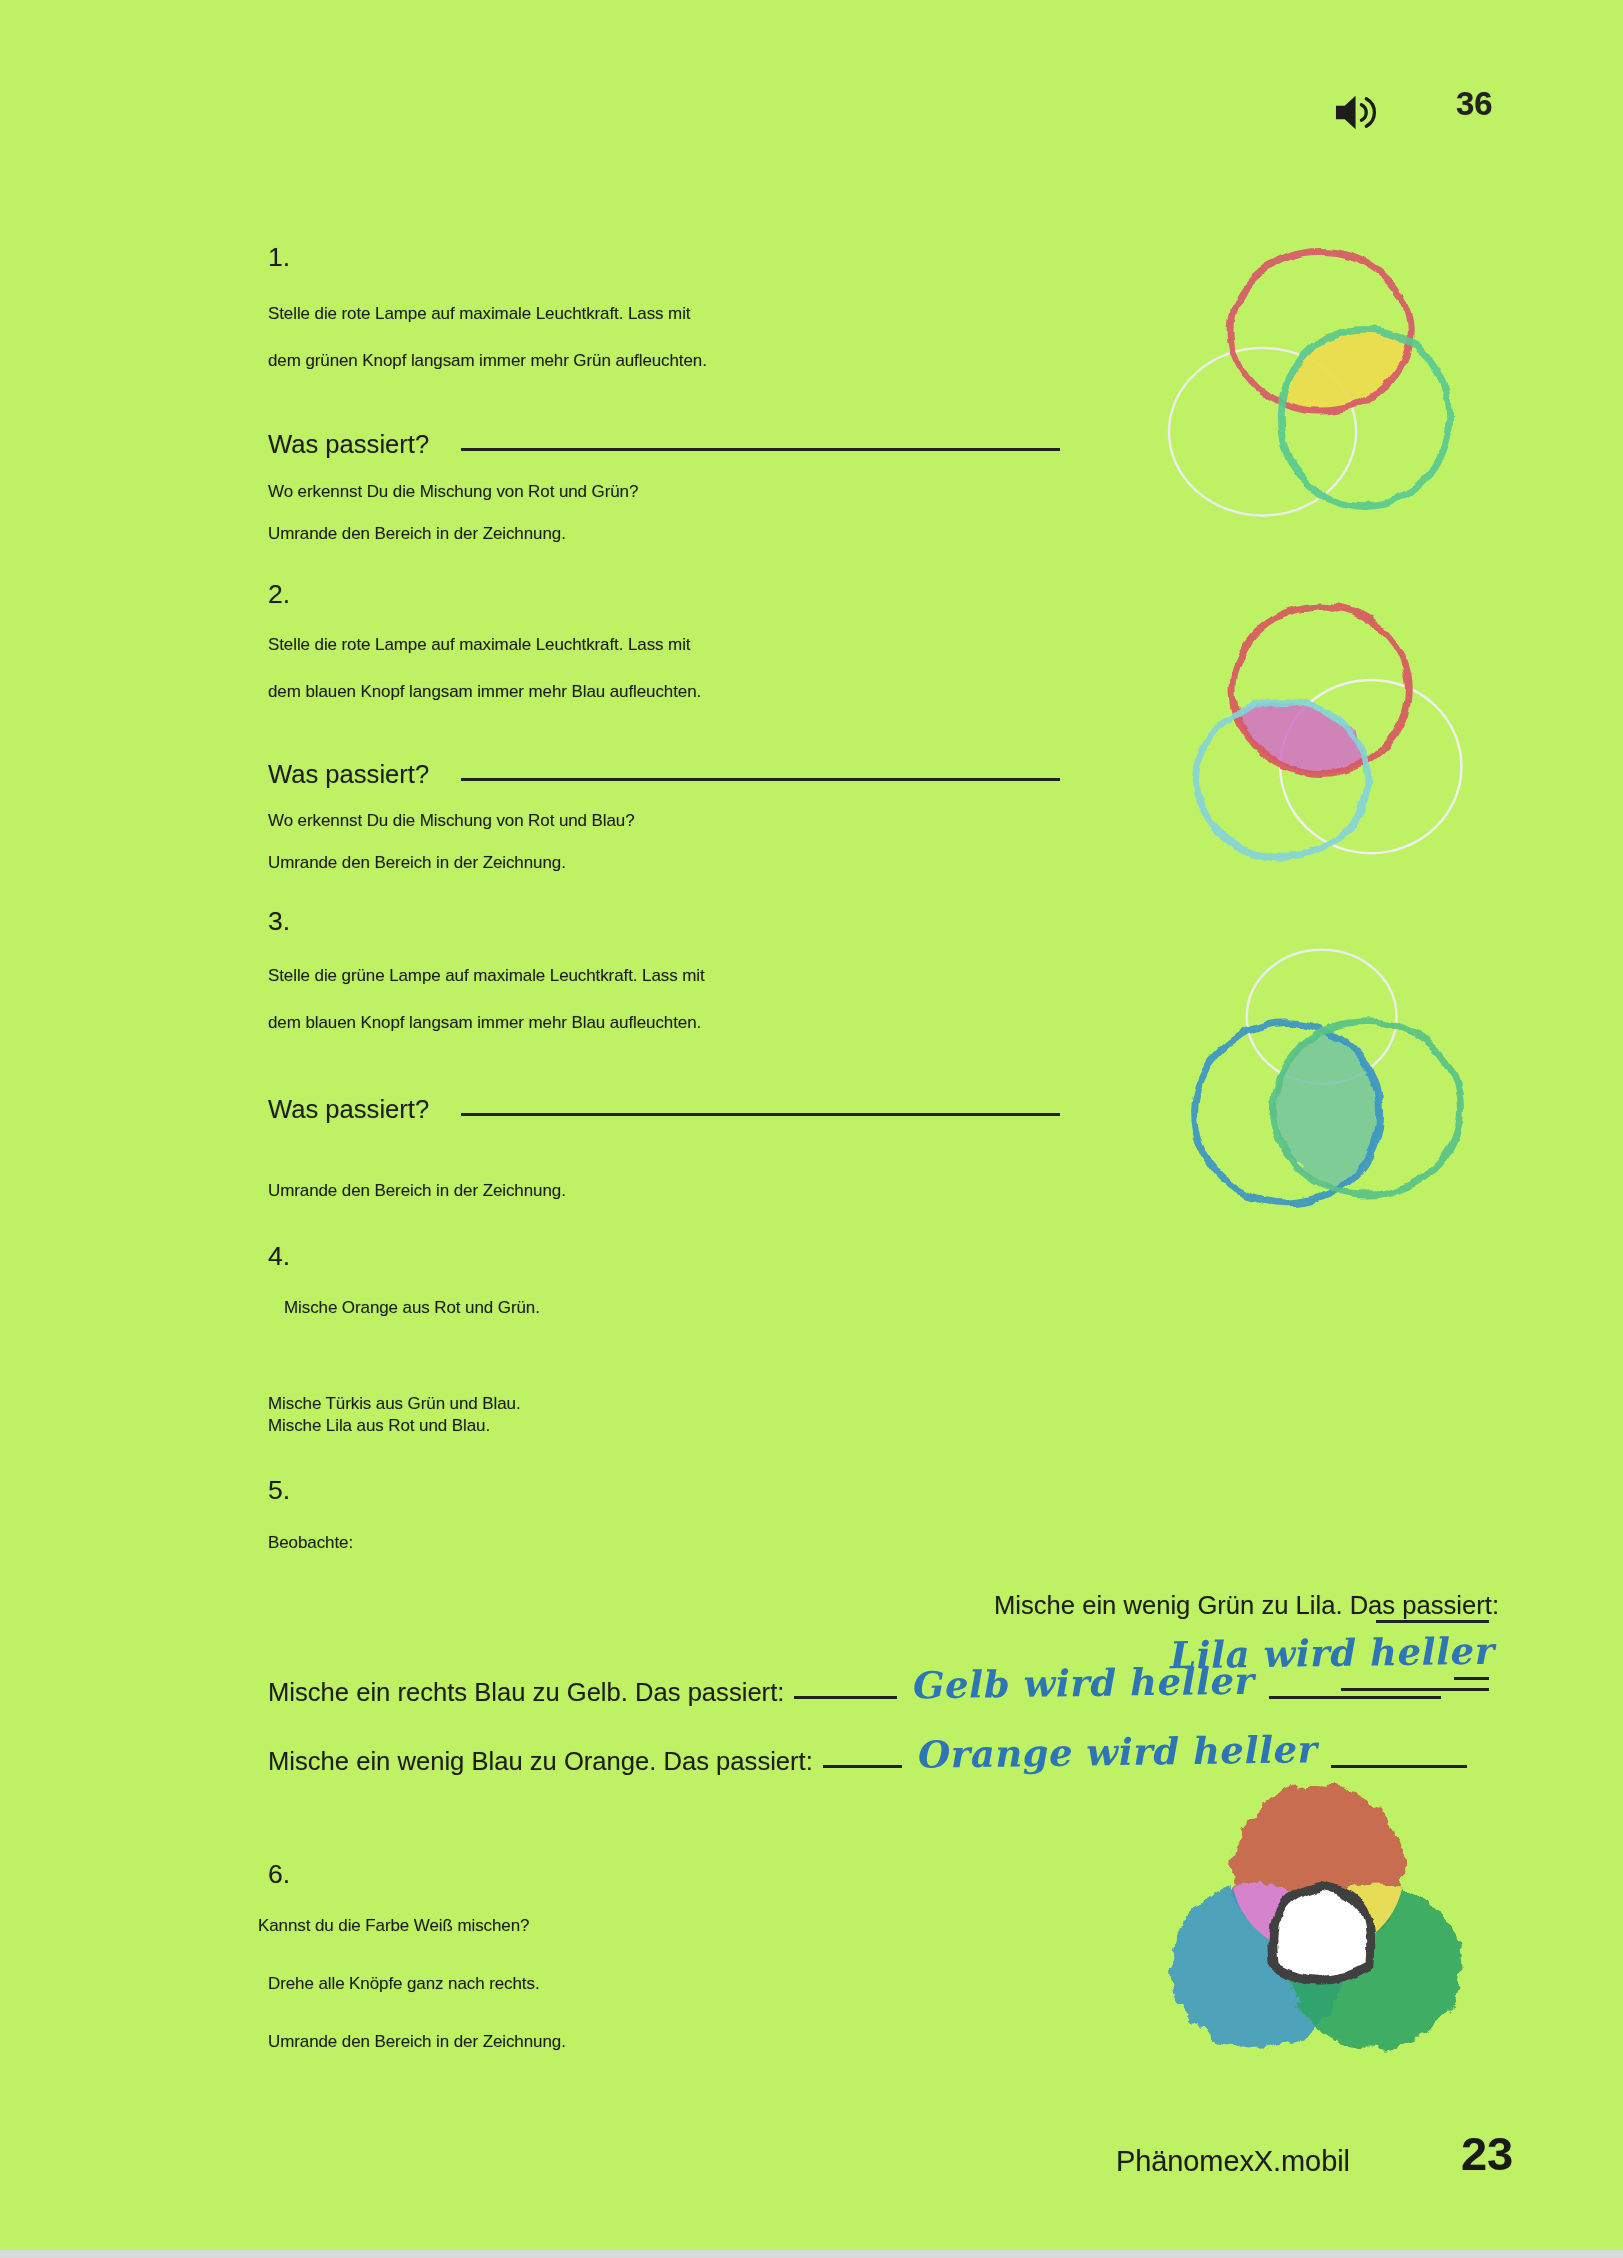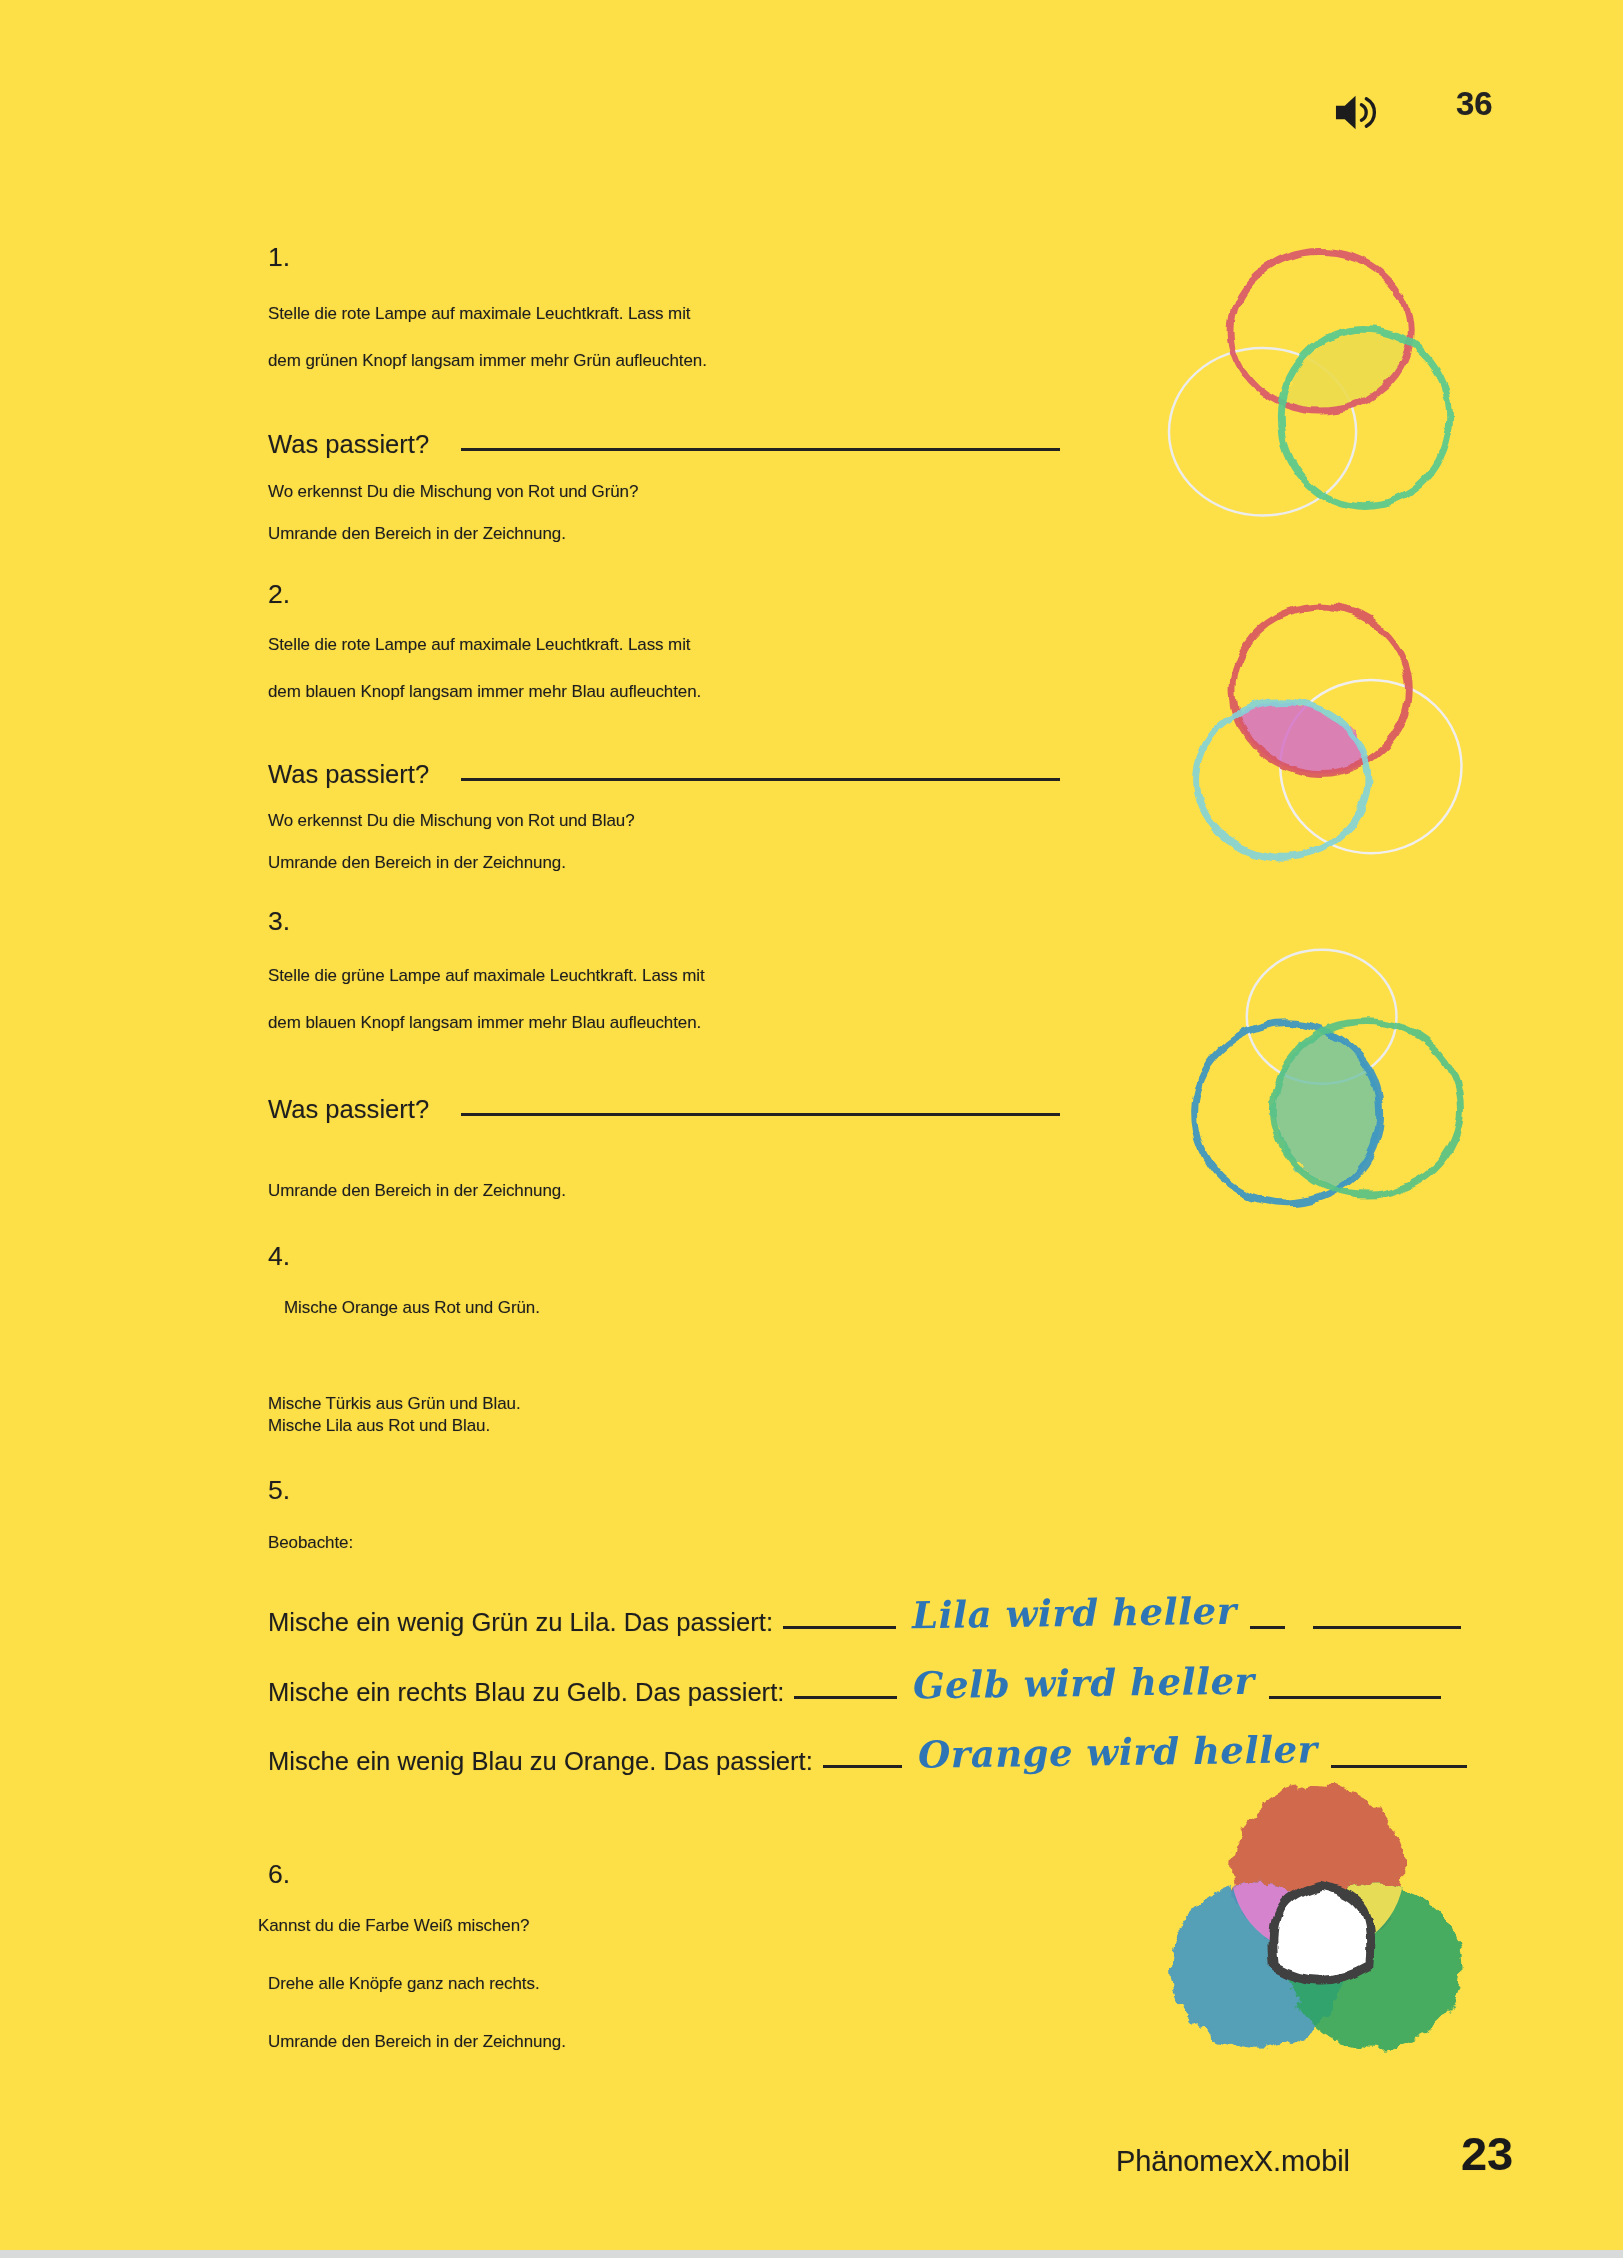--- a/index.html
+++ b/index.html
@@ -1,19 +1,19 @@
 <!DOCTYPE html>
 <html><head>
 <meta charset="utf-8">
 <style>
   html,body{margin:0;padding:0;background:#ffffff;}
   .page{
     position:relative;
     width:1623px;height:2259px;
-    background:#fde047;
+    background:#bef264;
     font-family:"Liberation Sans", sans-serif;
     color:#1e1e1e;
     overflow:hidden;
   }
   .txt{
     position:absolute;
     font-size:17px;
     letter-spacing:-0.1px;
     color:#1e1e1e;
     text-shadow:0 0 1px rgba(30,30,30,0.28);
@@ -102,21 +102,21 @@
   <div class="txt" style="left:268px;top:1181px;">Umrande den Bereich in der Zeichnung.</div>
 
   <div class="txt num" style="left:268px;top:1241px;">4.</div>
   <div class="txt" style="left:268px;top:1298px;margin-left:16px;">Mische Orange aus Rot und Grün.</div>
   <div class="txt" style="left:268px;top:1394px;">Mische Türkis aus Grün und Blau.</div>
   <div class="txt" style="left:268px;top:1416px;">Mische Lila aus Rot und Blau.</div>
 
   <div class="txt num" style="left:268px;top:1475px;">5.</div>
   <div class="txt" style="left:268px;top:1533px;">Beobachte:</div>
 
-  <div class="row" style="left:268px;top:1591px;width:1231px;">
+  <div class="row" style="left:268px;top:1591px;width:1231px;flex-direction:column;">
     <span>Mische ein wenig Grün zu Lila. Das passiert:</span>
     <span class="uline" style="width:113px;"></span>
     <span class="hw">Lila wird heller</span>
     <span class="uline" style="width:35px;"></span>
     <span class="uline" style="width:148px;margin-left:17.7px;"></span>
   </div>
 
   <div class="row" style="left:268px;top:1661px;width:1231px;">
     <span>Mische ein rechts Blau zu Gelb. Das passiert:</span>
     <span class="uline" style="width:103px;"></span>

